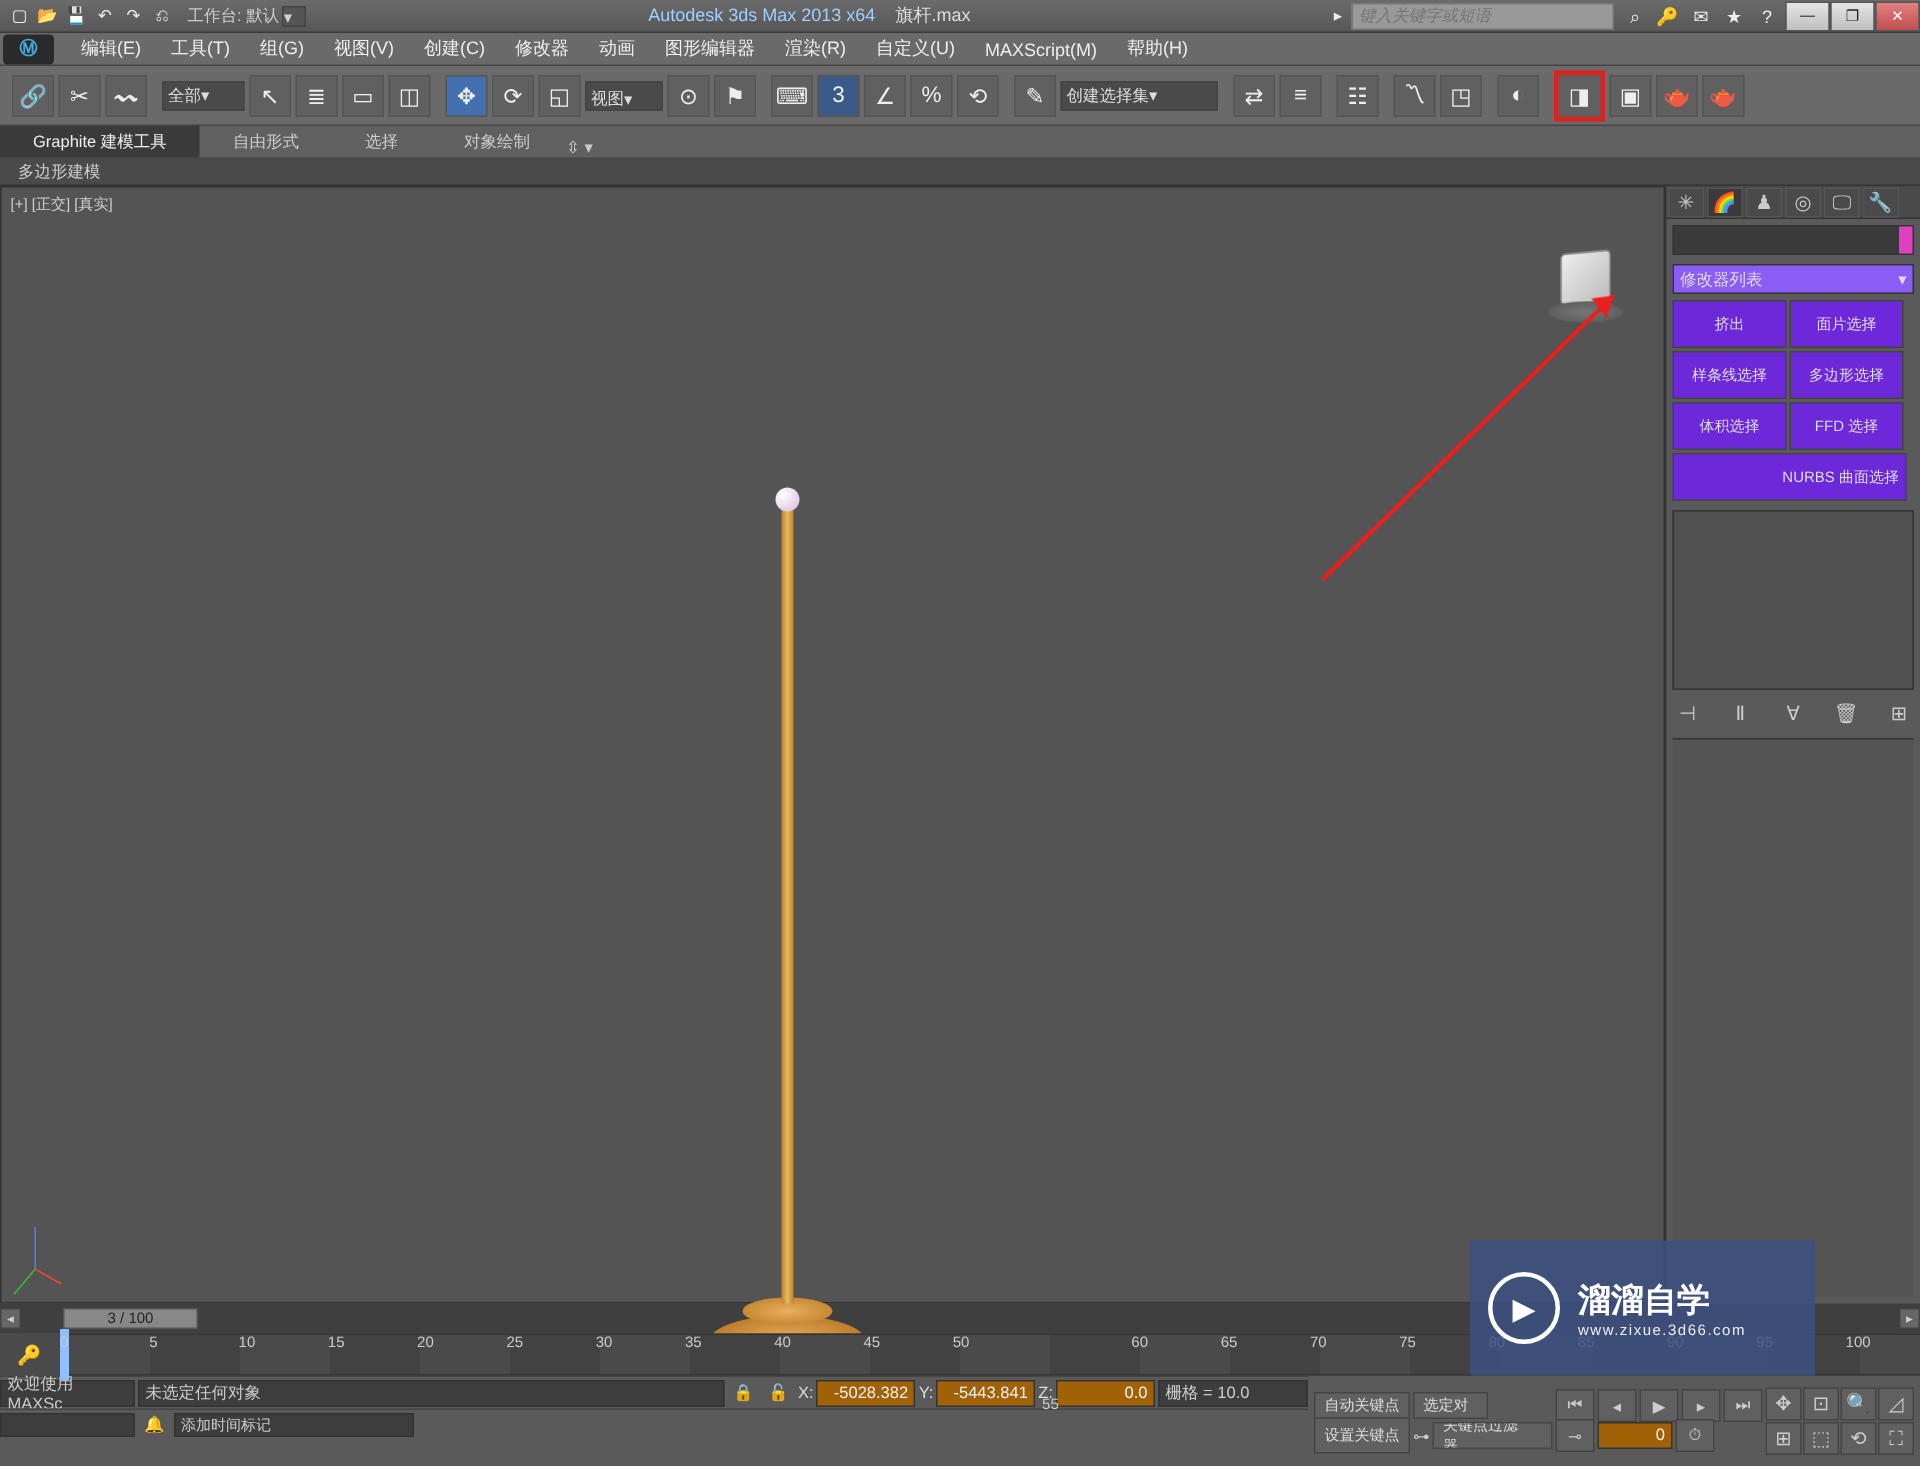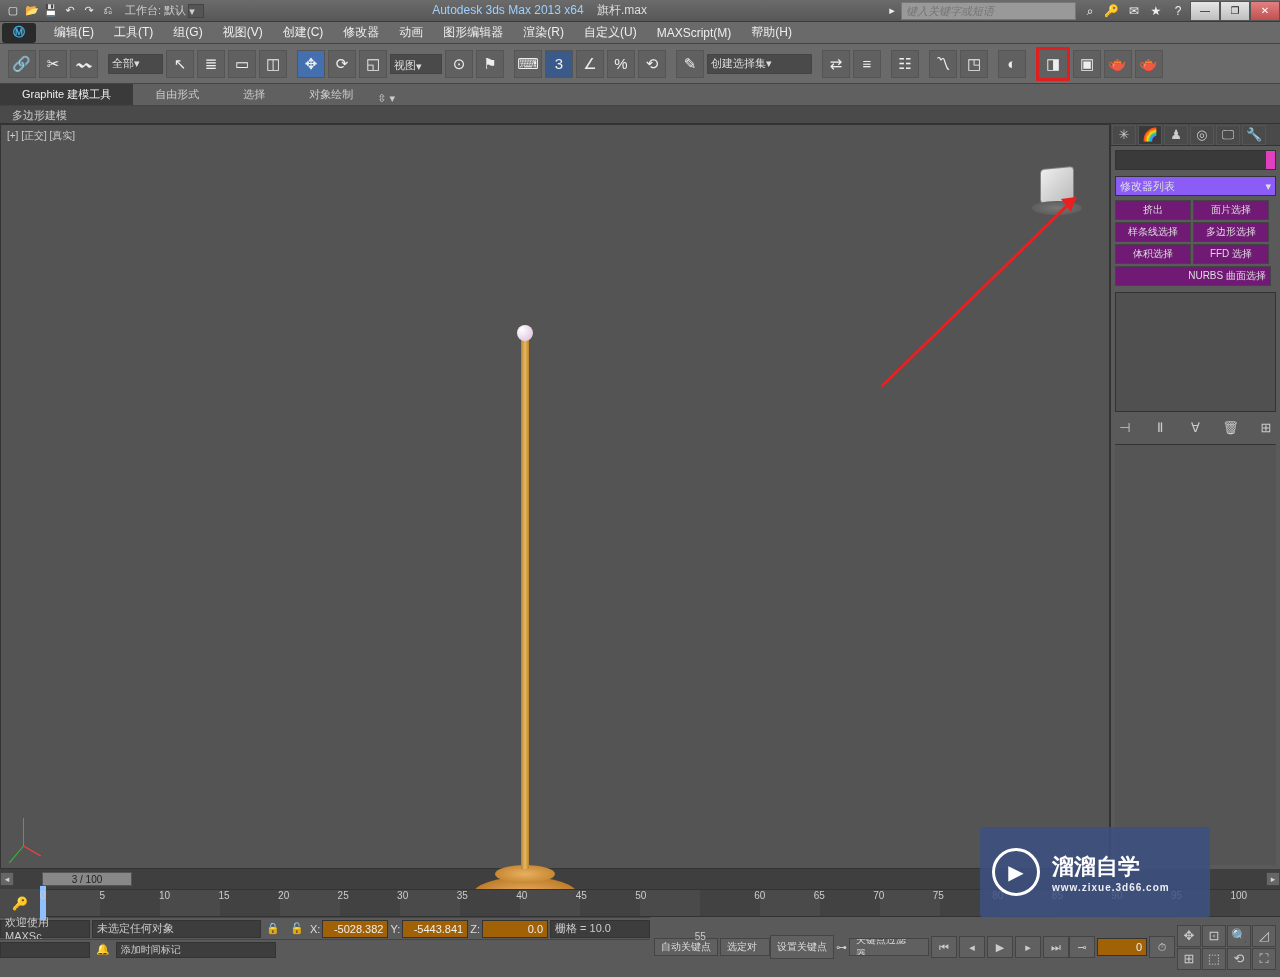--- a/index.html
+++ b/index.html
@@ -69,21 +69,21 @@
 
 .cmd-panel { width: 170px; background: #5a5a5a; border-left: 1px solid #333; display: flex; flex-direction: column; }
 .cmd-tabs { height: 22px; background: #4a4a4a; display: flex; align-items: center; border-bottom: 1px solid #333; }
 .cmd-tab { width: 24px; height: 20px; display: flex; align-items: center; justify-content: center; font-size: 13px; color: #ccc; border: 1px solid #555; margin: 0 1px; }
 .cmd-tab.active { background: #3a3a3a; }
 .cmd-namefield { height: 20px; background: #3a3a3a; border: 1px solid #333; margin: 4px; display: flex; }
 .cmd-namefield .swatch { width: 20px; background: #e040c0; }
 .cmd-namefield input { flex: 1; background: #3a3a3a; border: none; color: #ddd; padding: 0 4px; font-size: 11px; }
 .cmd-dd { height: 20px; margin: 2px 4px; background: #8b5cf6; border: 1px solid #333; color: #ddd; font-size: 11px; padding: 0 4px; display: flex; align-items: center; justify-content: space-between; }
 .mod-btns { display: flex; flex-wrap: wrap; gap: 2px; padding: 2px 4px; }
-.mod-btn { height: 20px; width: 76px; background: #701a75; border: 1px solid #444; color: #ddd; font-size: 10px; display: flex; align-items: center; justify-content: center; }
+.mod-btn { height: 32px; width: 76px; background: #6d28d9; border: 1px solid #444; color: #ddd; font-size: 10px; display: flex; align-items: center; justify-content: center; }
 .mod-btn.full { width: 156px; }
 .stack-box { height: 120px; background: #505050; margin: 4px; border: 1px solid #333; }
 .stack-ctrl { height: 22px; margin: 0 4px; display: flex; align-items: center; gap: 6px; justify-content: space-between; }
 .stack-ctrl .ico { width: 20px; height: 18px; display: flex; align-items: center; justify-content: center; color: #ccc; font-size: 13px; }
 .params-area { flex: 1; background: #555; margin: 6px 4px 4px 4px; border-top: 1px solid #333; }
 
 
 .timeline-area { height: 108px; background: #5a5a5a; display: flex; flex-direction: column; }
 .time-slider-row { height: 20px; background: #3f3f3f; display: flex; align-items: center; }
 .time-slider-row .sb-arrow { width: 14px; height: 14px; background: #666; border: 1px solid #444; display: flex; align-items: center; justify-content: center; font-size: 9px; }
@@ -105,23 +105,23 @@
 .status-row2 .sf { height: 16px; background: #3d3d3d; border: 1px solid #333; color: #ccc; font-size: 10px; padding: 0 4px; display: flex; align-items: center; }
 .status-row2 .sf.wide { flex: 1; }
 .anim-btn { height: 36px; padding: 0 6px; background: #606060; border: 1px solid #444; color: #ddd; font-size: 10px; display: flex; align-items: center; }
 .play-btns { display: flex; gap: 1px; }
 .play-btn { width: 26px; height: 22px; background: #606060; border: 1px solid #444; display: flex; align-items: center; justify-content: center; color: #ccc; }
 .nav-btn { width: 24px; height: 22px; background: #606060; border: 1px solid #444; display: flex; align-items: center; justify-content: center; color: #ccc; font-size: 13px; }
 
 .watermark { position: absolute; right: 70px; bottom: 60px; width: 230px; height: 90px; background: rgba(60,80,130,0.85); color: #fff; display: flex; align-items: center; gap: 12px; padding: 0 12px; z-index: 100; border-radius: 2px; }
 .watermark .play { width: 48px; height: 48px; border: 3px solid #fff; border-radius: 50%; display: flex; align-items: center; justify-content: center; font-size: 20px; }
 .watermark .txt-big { font-size: 22px; font-weight: 600; }
-.watermark .txt-small { font-size: 10px; letter-spacing: 1px; opacity: 0.9; font-weight: bold; }
-
-.status-right { display: flex; flex-direction: row; gap: 0px; }
+.watermark .txt-small { font-size: 10px; letter-spacing: 1px; opacity: 0.9; }
+
+.status-right { display: flex; flex-direction: column; gap: 0px; }
 .status-right-line { display: flex; align-items: center; height: 20px; gap: 2px; }
 </style>
 </head>
 <body>
 
 <div class="title-bar">
   <div class="qat">
     <div class="qat-btn">▢</div>
     <div class="qat-btn">📂</div>
     <div class="qat-btn">💾</div>

